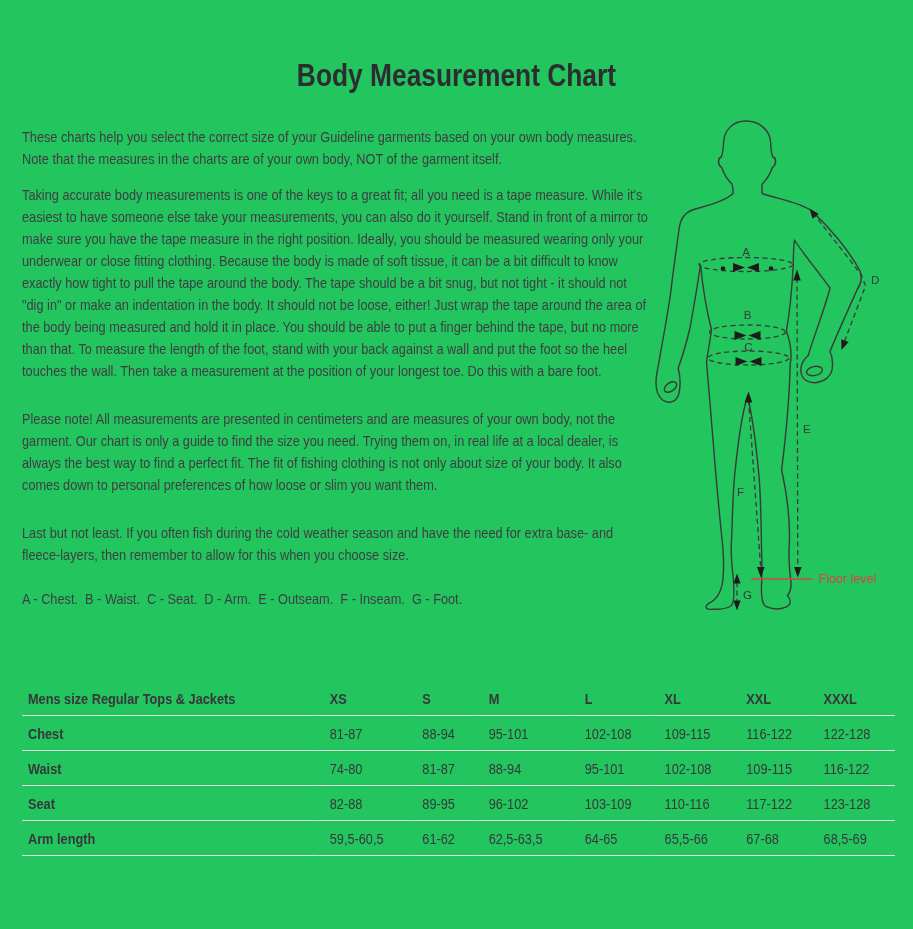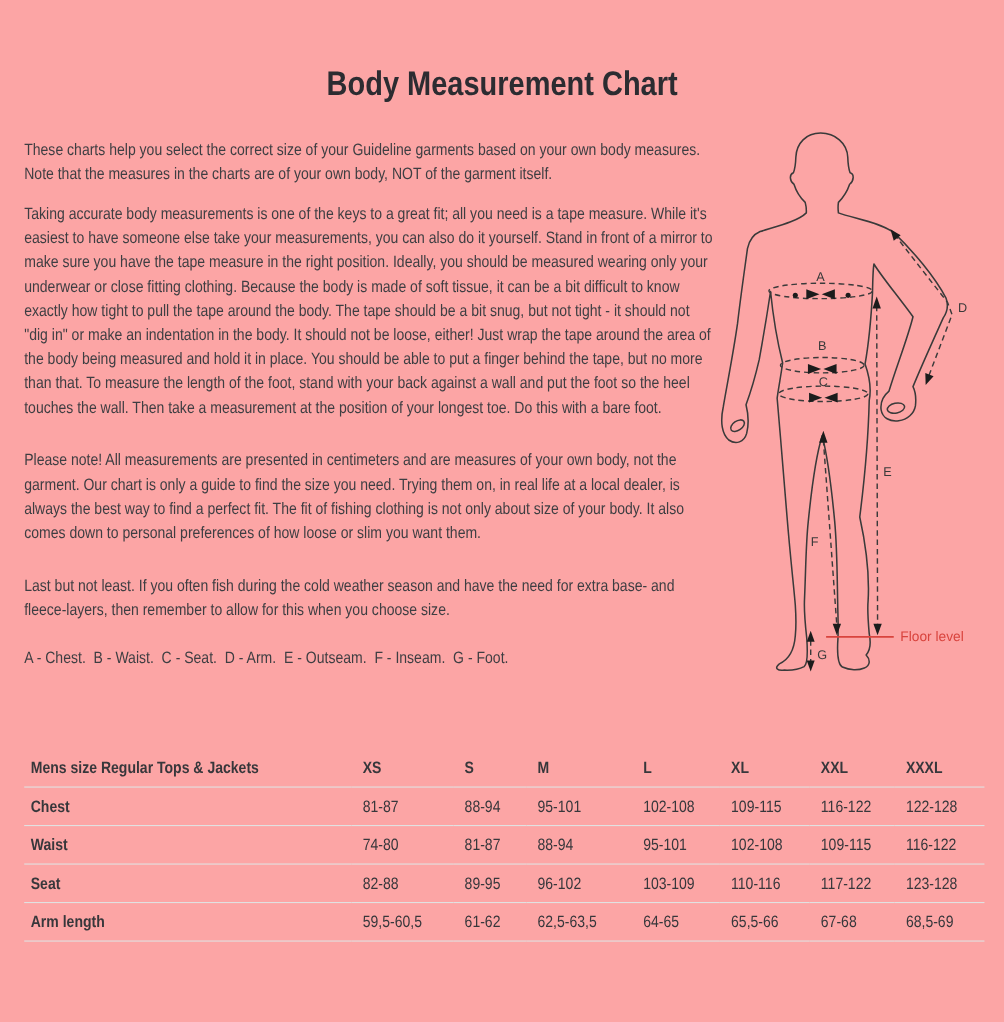--- a/index.html
+++ b/index.html
@@ -1,16 +1,16 @@
 <!DOCTYPE html>
 <html><head>
 <meta charset="utf-8">
 <style>
   html,body{margin:0;padding:0;background:#fff;}
-  #page{position:relative;width:913px;height:929px;background:#fca5a5;overflow:hidden;
+  #page{position:relative;width:913px;height:929px;background:#22c55e;overflow:hidden;
         font-family:"Liberation Sans",sans-serif;}
   
   .squeeze{transform:scaleX(0.85);transform-origin:0 0;}
 
   .title-wrap{position:absolute;left:0;top:56px;width:1074px;text-align:center;}
   .title-wrap h1{margin:0;font-size:31px;line-height:40px;font-weight:700;
                  color:#2c2c31;letter-spacing:0;}
 
   .copy{position:absolute;left:22px;top:126px;width:740px;font-size:15px;
         line-height:22px;color:#3e3e42;}

